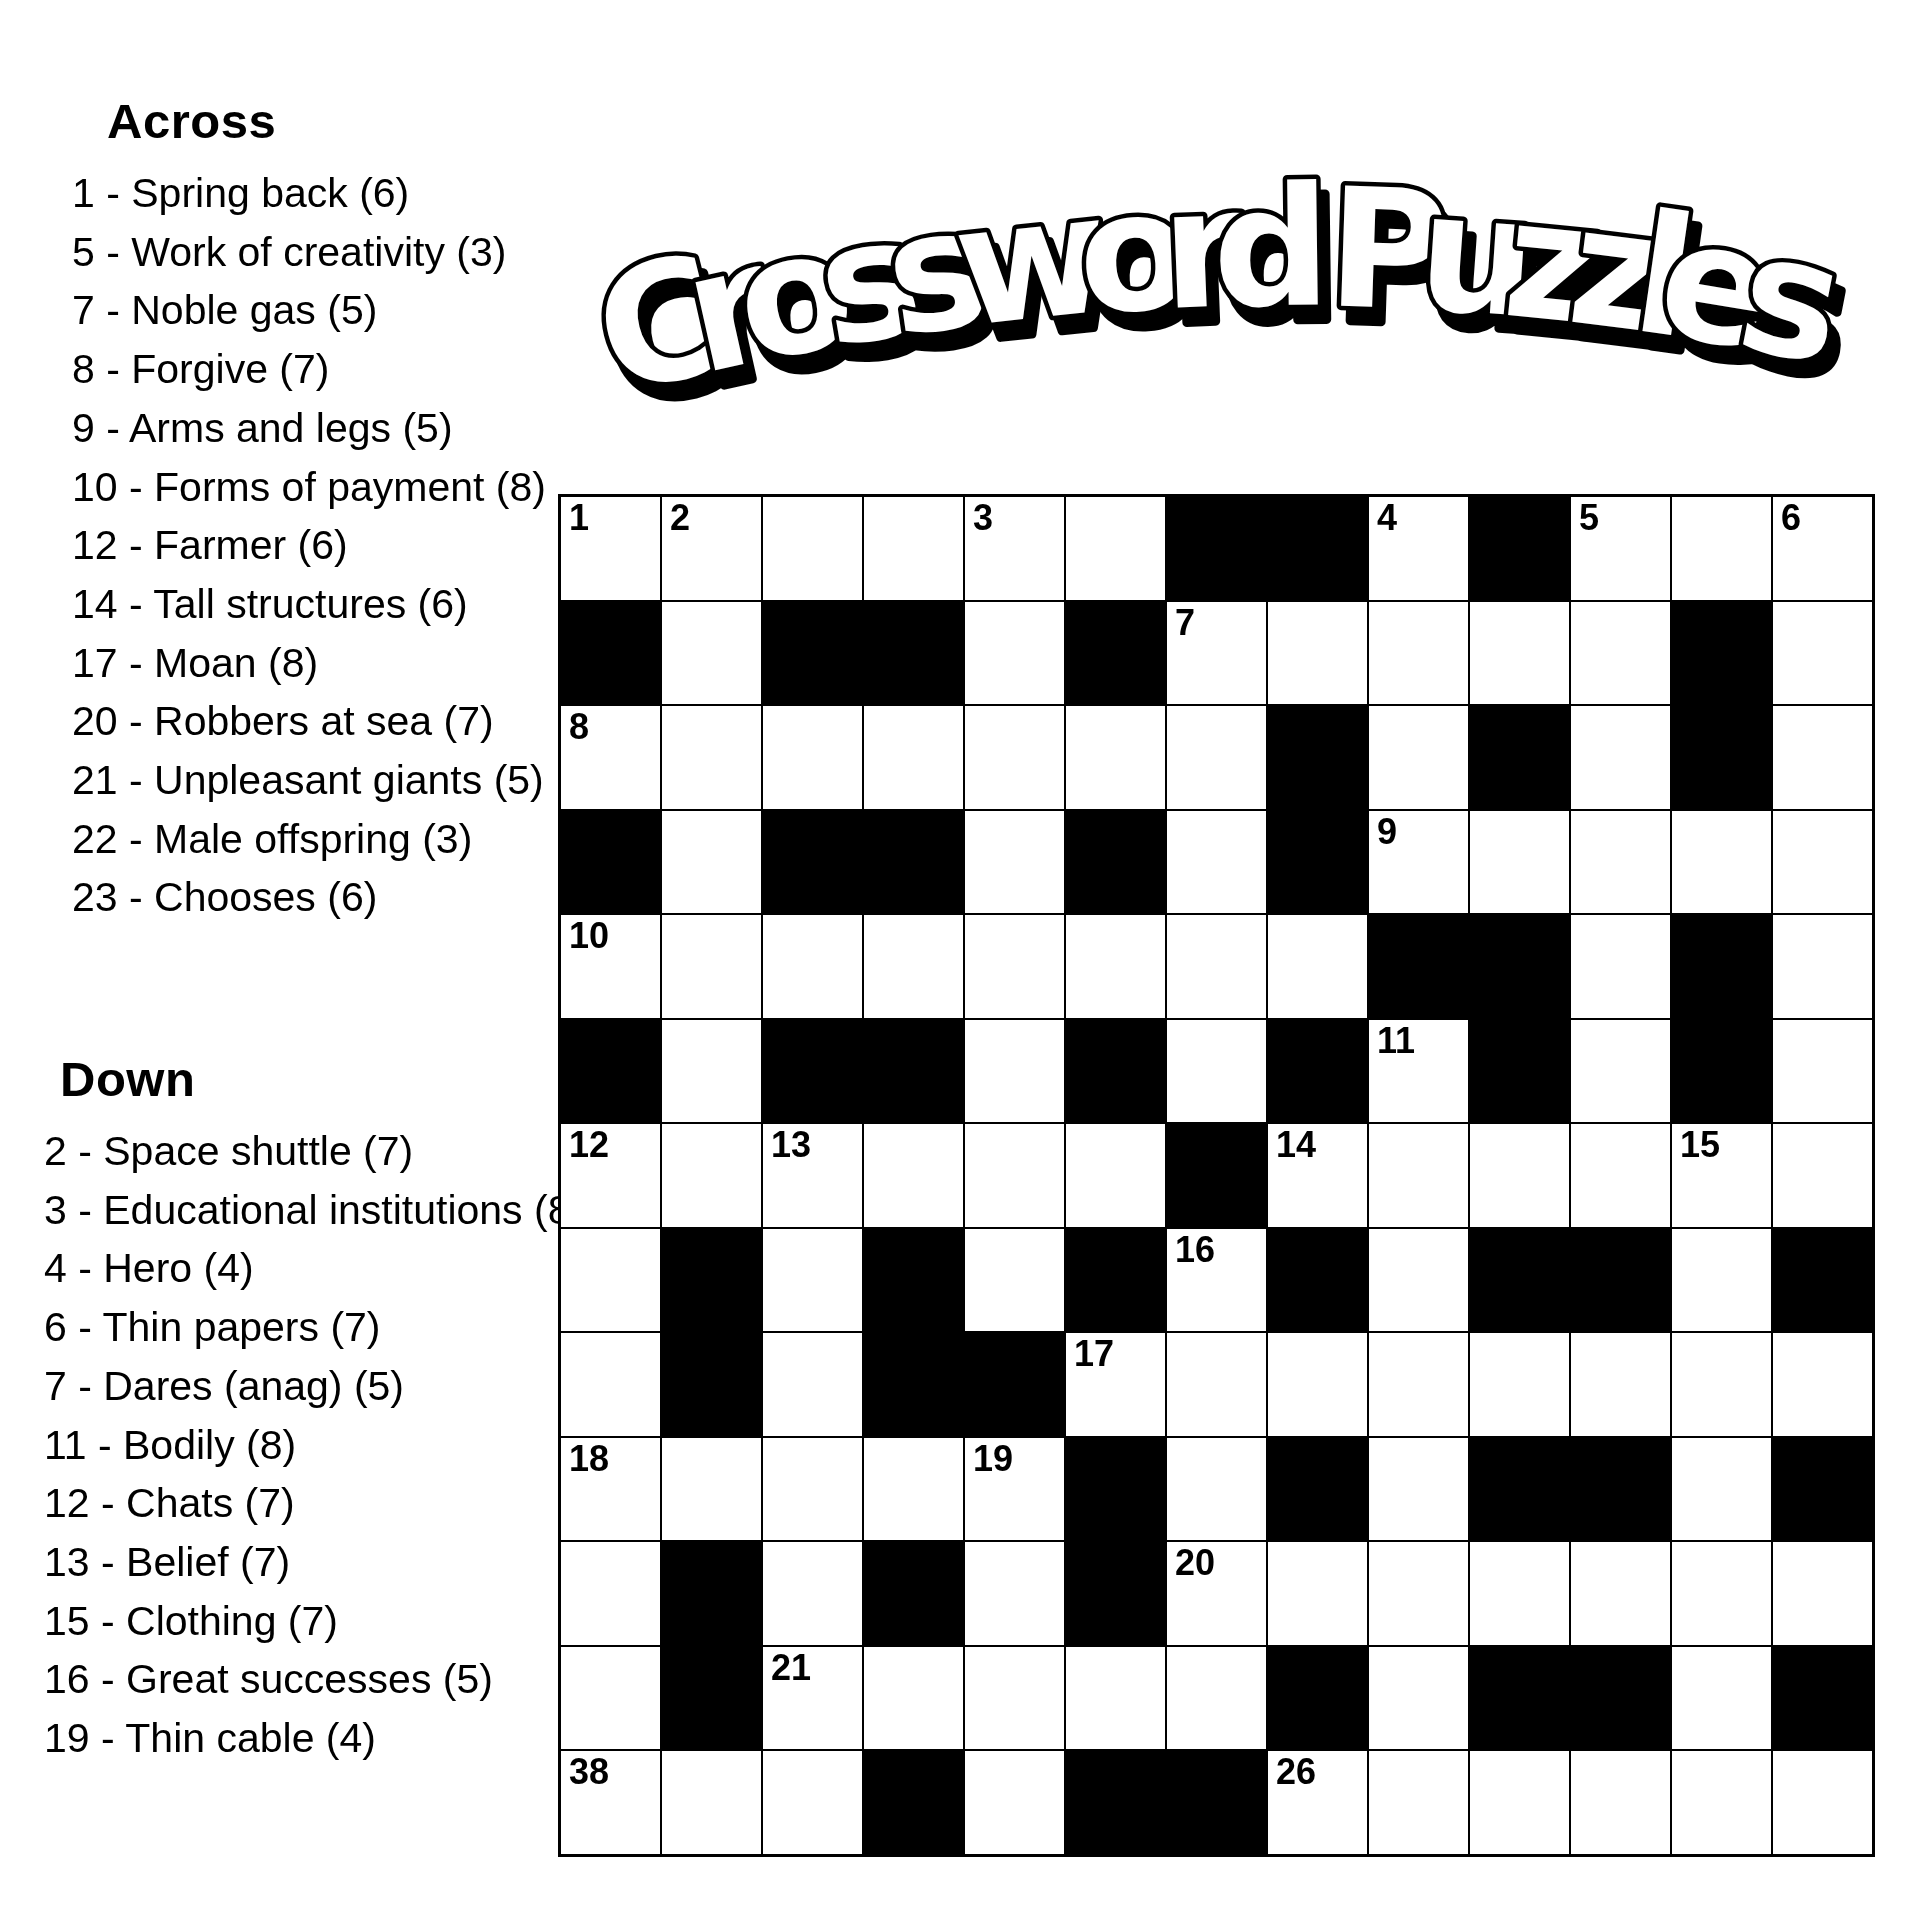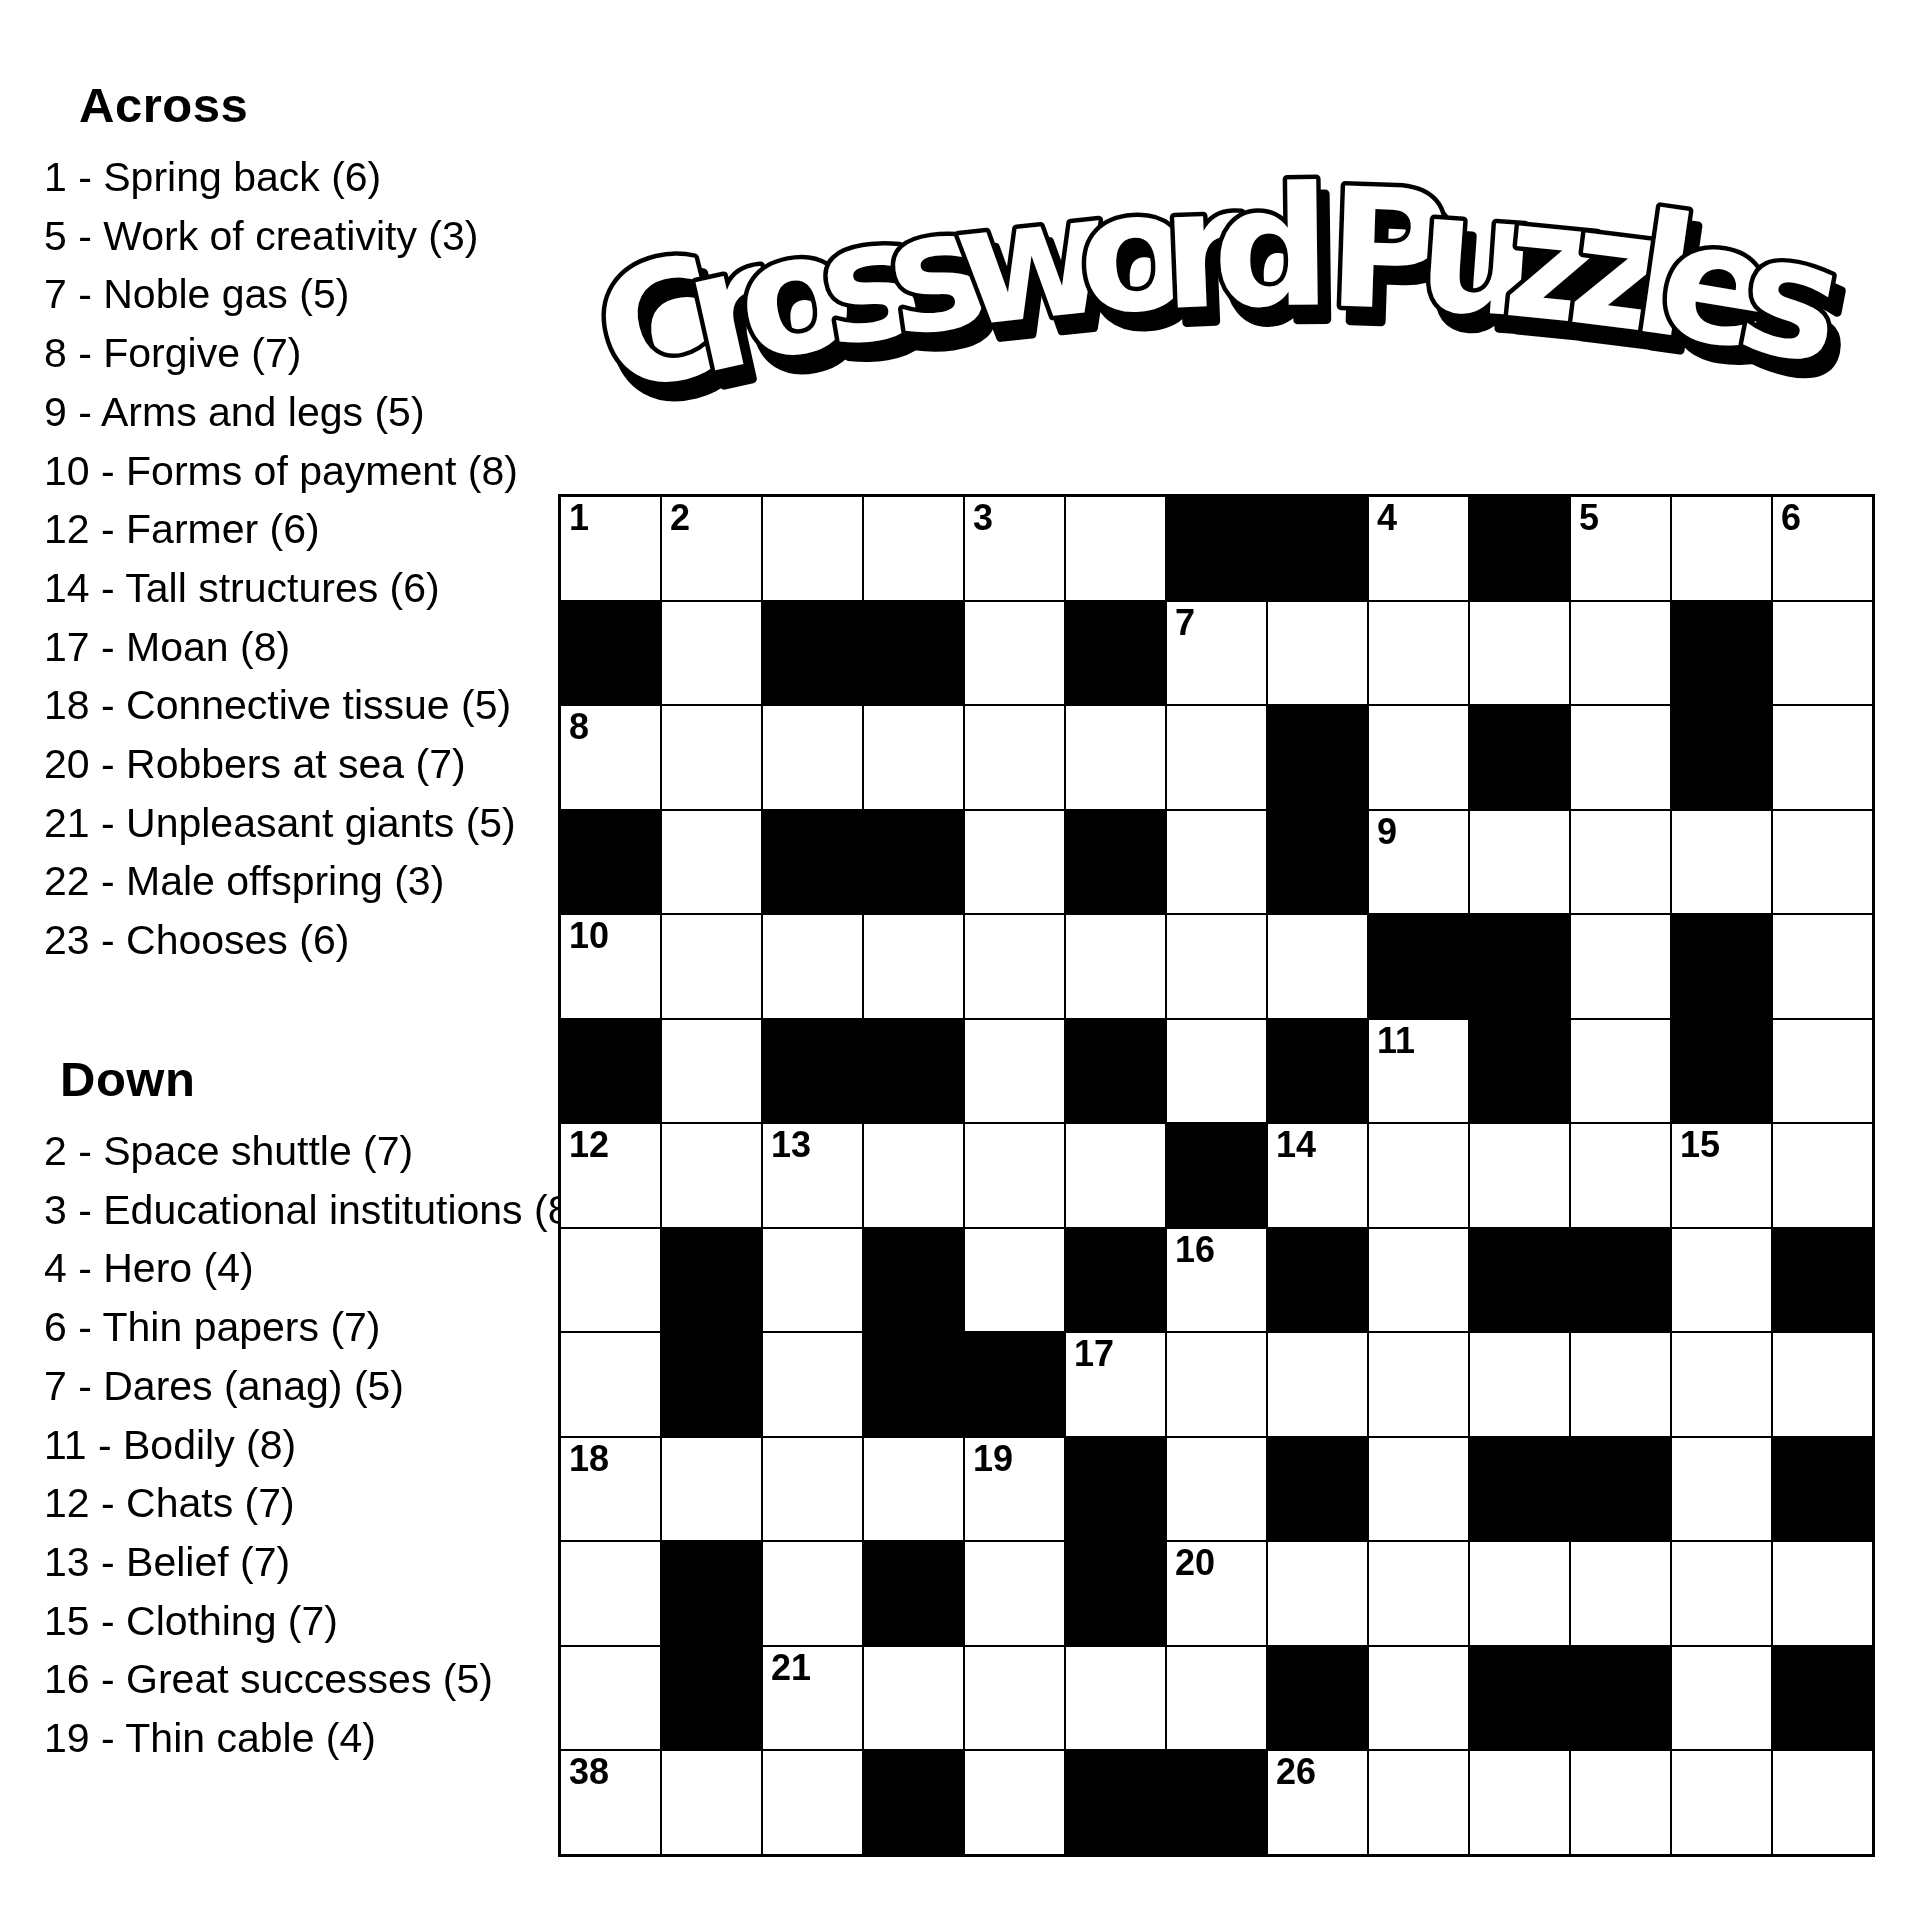--- a/index.html
+++ b/index.html
@@ -5,21 +5,21 @@
   html, body { margin: 0; padding: 0; }
   body {
     width: 1920px; height: 1920px;
     background: #ffffff;
     font-family: "Liberation Sans", sans-serif;
     color: #000;
     position: relative;
     overflow: hidden;
   }
   .clue-section { position: absolute; left: 44px; }
-  .clue-section.across { top: 76px; }
+  .clue-section.across { top: 92px; margin-left: 28px; }
   .clue-section.down { top: 1050px; }
   .clue-header {
     font-size: 49px; font-weight: bold;
     line-height: 58px; margin-bottom: 14px;
     letter-spacing: 0.5px;
   }
   .clue-section.across .clue-header { margin-left: 35px; }
   .clue-section.down .clue-header { margin-left: 16px; }
   .clue-item {
     font-size: 41px; line-height: 58.7px;
@@ -64,21 +64,20 @@
   <div>
     <div class="clue-item">1 - Spring back (6)</div>
     <div class="clue-item">5 - Work of creativity (3)</div>
     <div class="clue-item">7 - Noble gas (5)</div>
     <div class="clue-item">8 - Forgive (7)</div>
     <div class="clue-item">9 - Arms and legs (5)</div>
     <div class="clue-item">10 - Forms of payment (8)</div>
     <div class="clue-item">12 - Farmer (6)</div>
     <div class="clue-item">14 - Tall structures (6)</div>
     <div class="clue-item">17 - Moan (8)</div>
-    <div class="clue-item">18 - Connective tissue (5)</div>
     <div class="clue-item">20 - Robbers at sea (7)</div>
     <div class="clue-item">21 - Unpleasant giants (5)</div>
     <div class="clue-item">22 - Male offspring (3)</div>
     <div class="clue-item">23 - Chooses (6)</div>
   </div>
 </section>
 
 <section class="clue-section down">
   <div class="clue-header">Down</div>
   <div>

